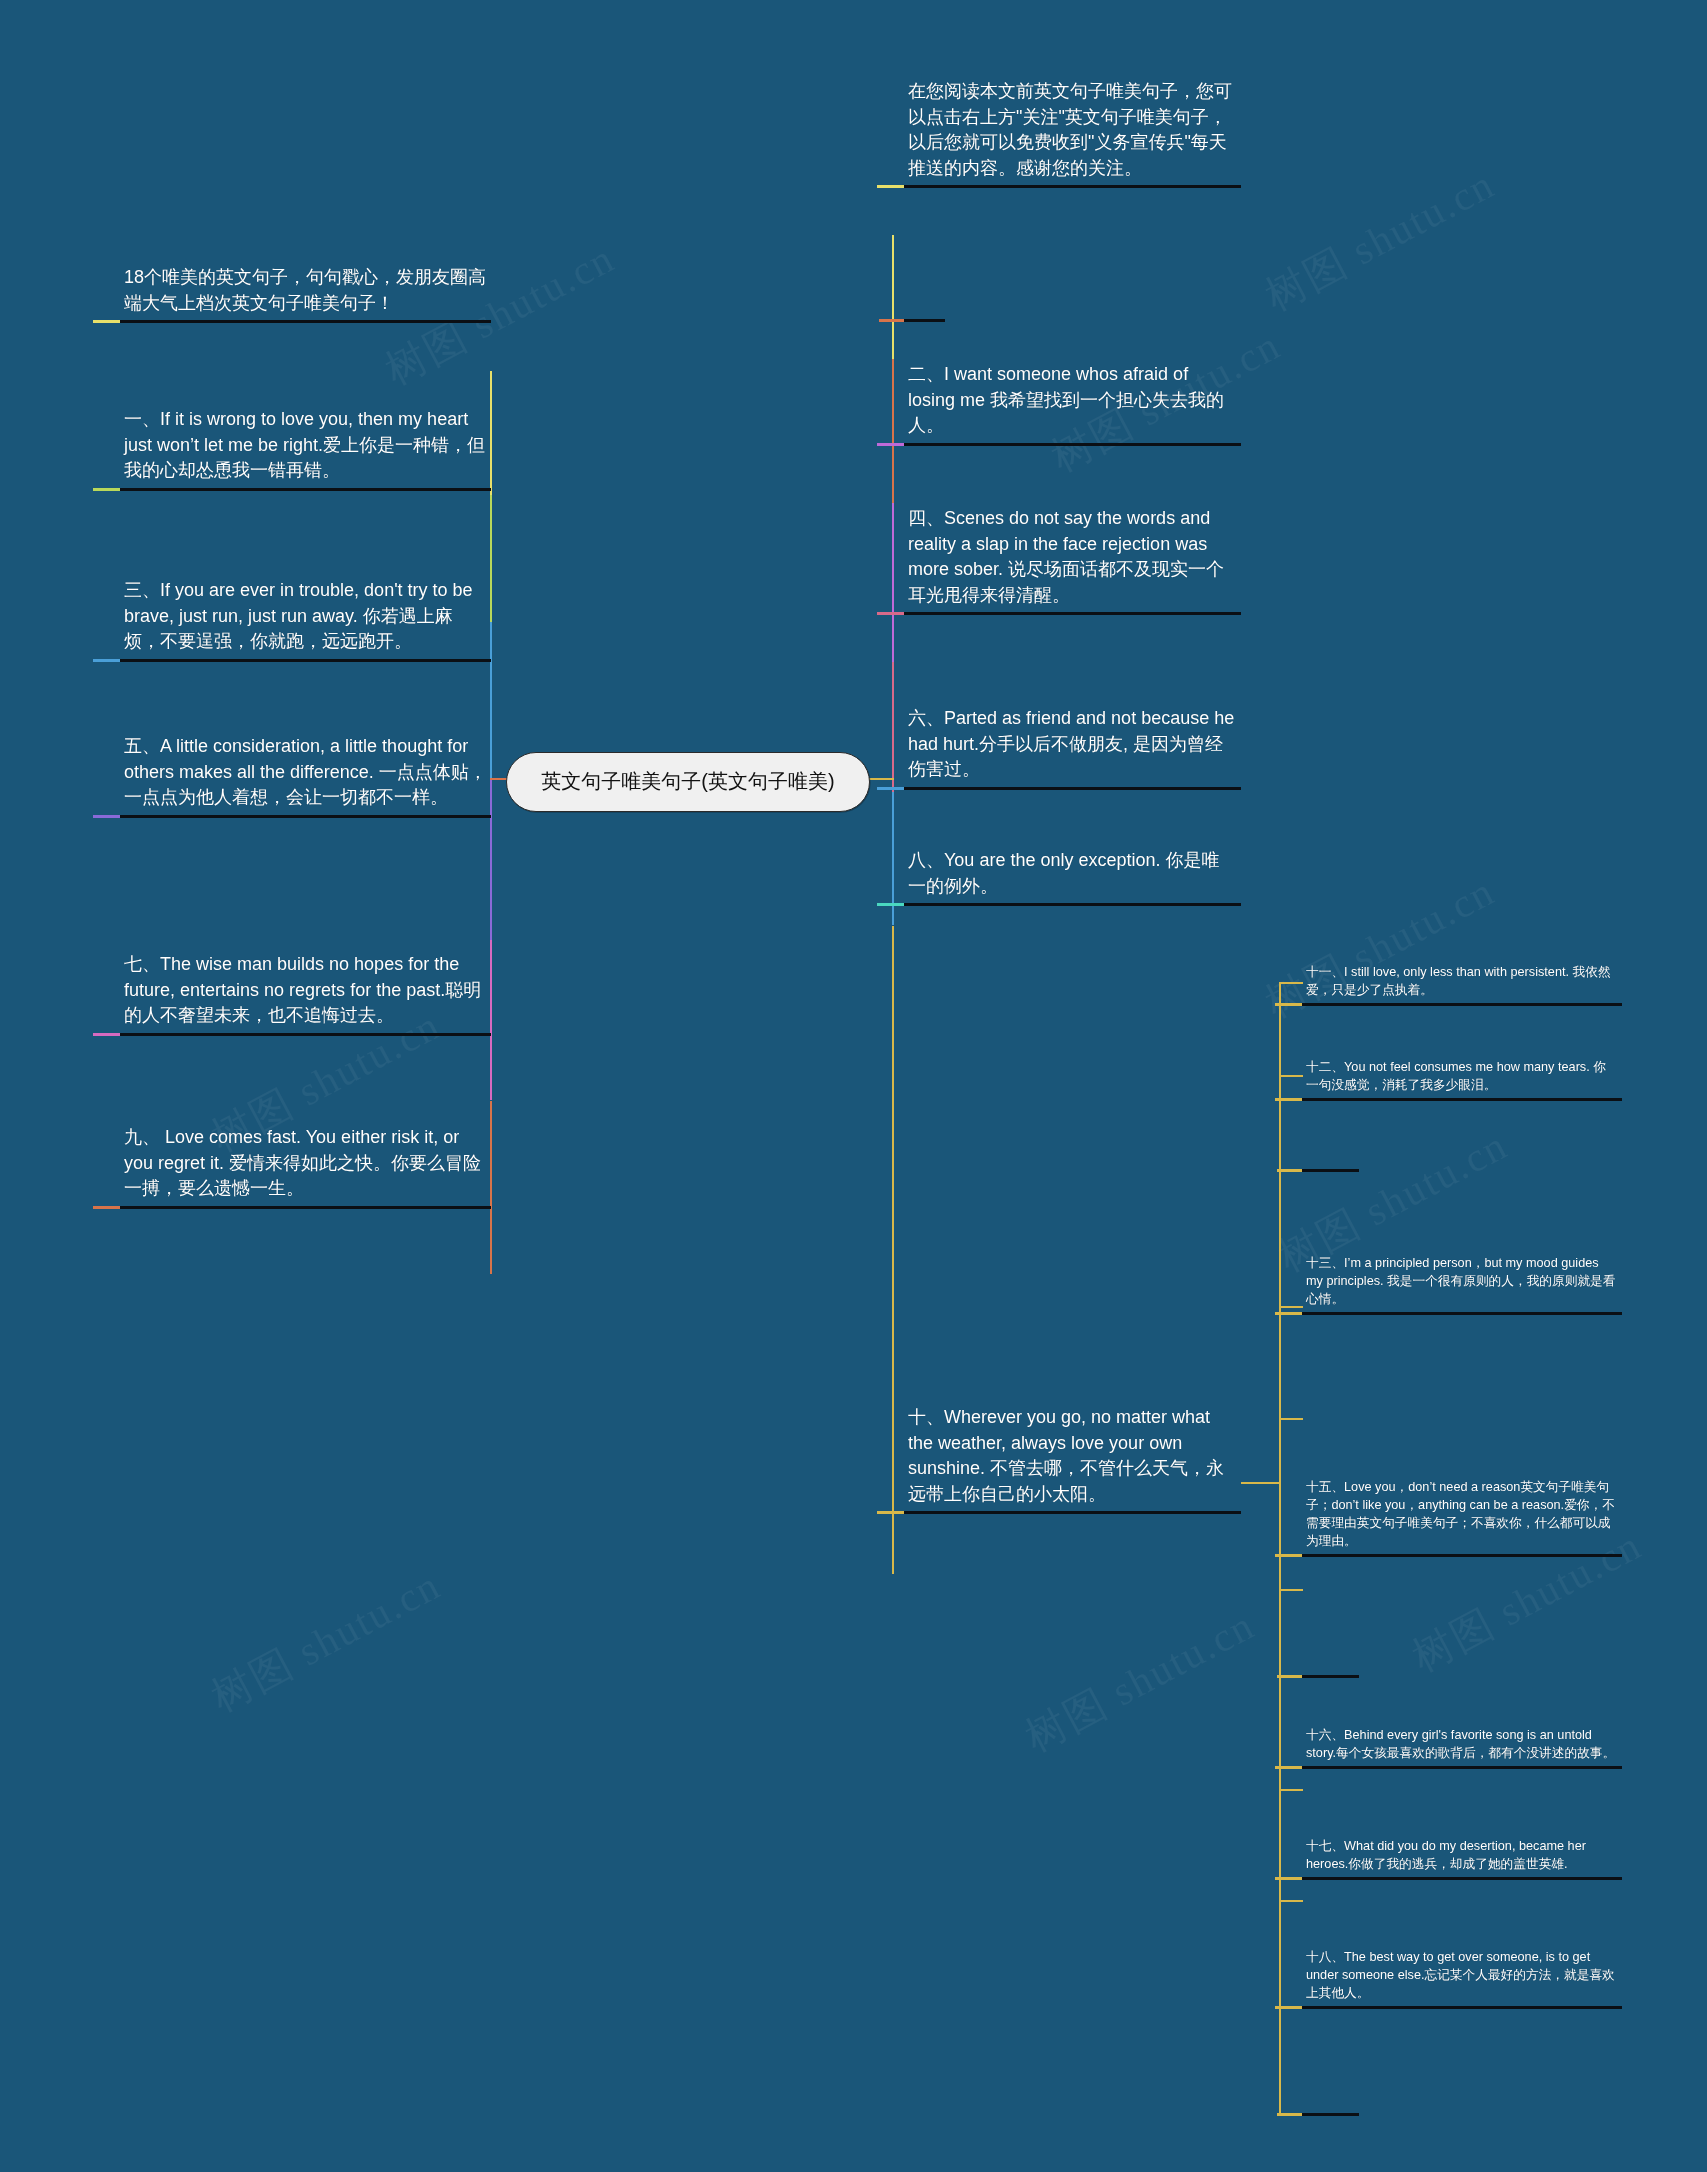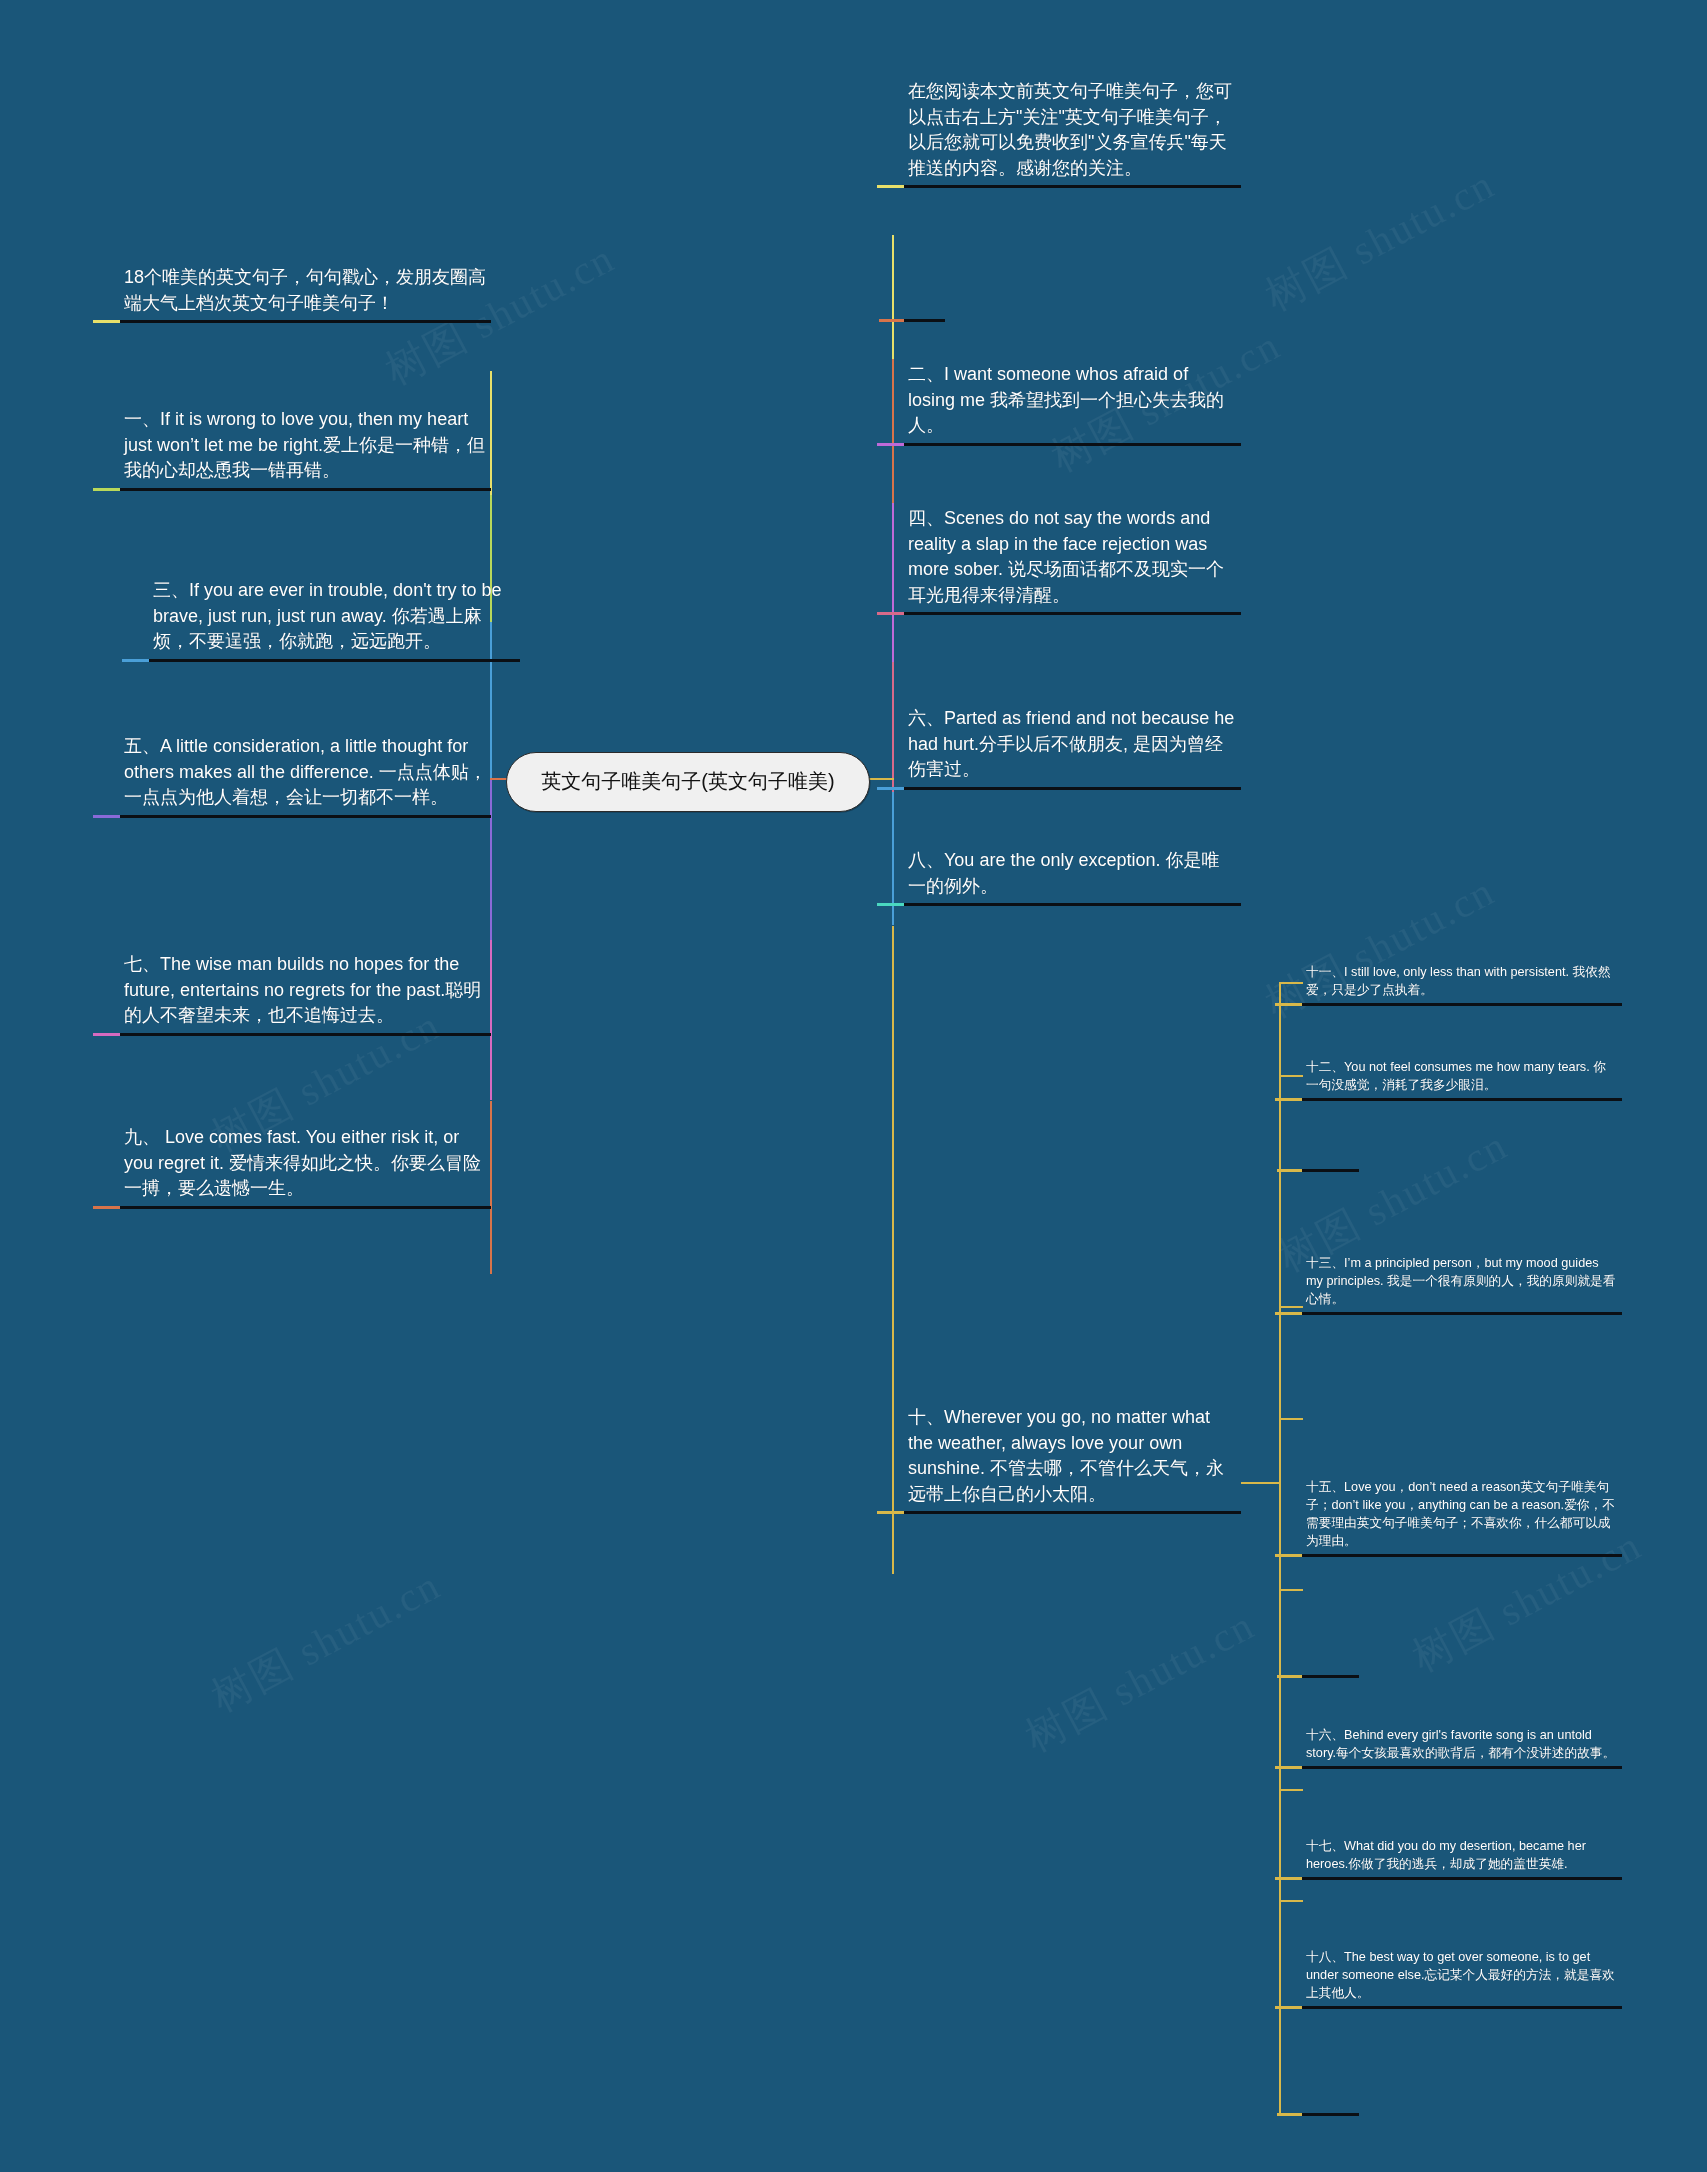--- a/index.html
+++ b/index.html
@@ -139,21 +139,21 @@
   <div class="node t-xl" style="left:120px;top:265px;width:371px;">
     <span class="txt">18个唯美的英文句子，句句戳心，发朋友圈高端大气上档次英文句子唯美句子！</span>
     <span class="rule" style="--nub:#e8e06a;"></span>
   </div>
 
   <div class="node t-xl" style="left:120px;top:407px;width:371px;">
     <span class="txt">一、If it is wrong to love you, then my heart just won’t let me be right.爱上你是一种错，但我的心却怂恿我一错再错。</span>
     <span class="rule" style="--nub:#b9d85a;"></span>
   </div>
 
-  <div class="node t-xl" style="left:120px;top:578px;width:371px;margin-left:29px;">
+  <div class="node t-xl" style="left:120px;top:578px;width:371px;">
     <span class="txt">三、If you are ever in trouble, don't try to be brave, just run, just run away. 你若遇上麻烦，不要逞强，你就跑，远远跑开。</span>
     <span class="rule" style="--nub:#4a9fd8;"></span>
   </div>
 
   <div class="node t-xl" style="left:120px;top:734px;width:371px;">
     <span class="txt">五、A little consideration, a little thought for others makes all the difference. 一点点体贴，一点点为他人着想，会让一切都不一样。</span>
     <span class="rule" style="--nub:#8a6ad8;"></span>
   </div>
 
   <div class="node t-xl" style="left:120px;top:952px;width:371px;">

